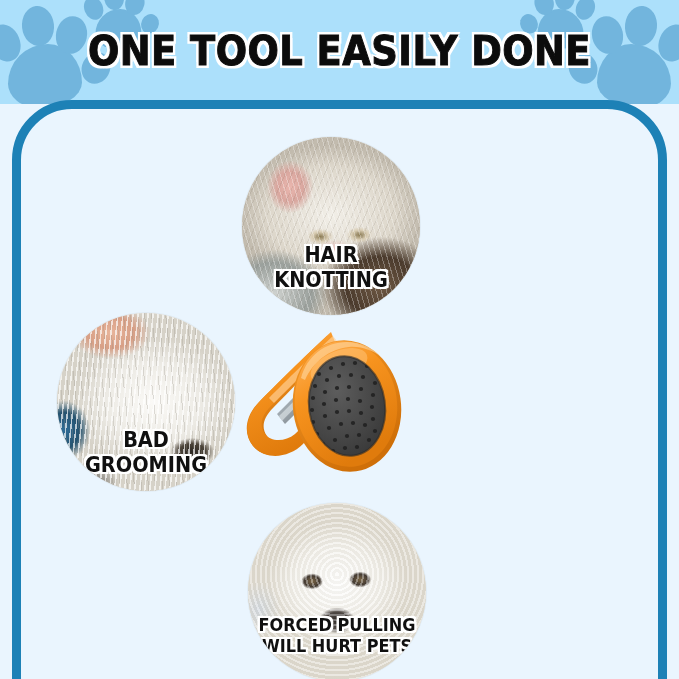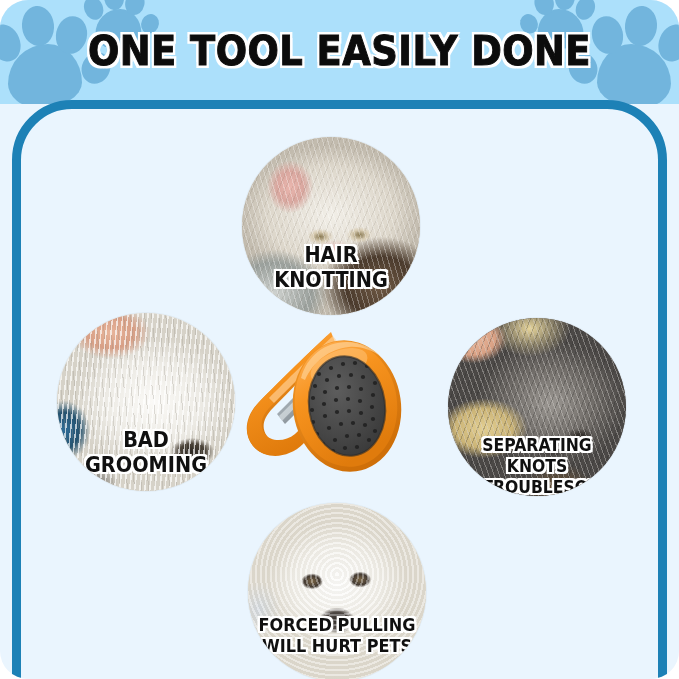--- a/index.html
+++ b/index.html
@@ -8,21 +8,20 @@
     background: #ffffff;
   }
   #poster {
     position: relative;
     width: 679px;
     height: 679px;
     overflow: hidden;
     font-family: "Liberation Sans", sans-serif;
     background: #eaf5fe;
     user-select: none;
-    border-radius: 28px;
   }
 
   
   .header-band {
     position: absolute;
     left: 0; top: 0;
     width: 679px;
     height: 104px;
     background: #ace0fb;
     overflow: hidden;
@@ -281,29 +280,20 @@
   <div class="circle" id="c-top">
     <div class="photo">
       <div class="fur-streaks"></div>
     </div>
     <div class="circle-caption">
       <span class="caption-line">HAIR</span>
       <span class="caption-line">KNOTTING</span>
     </div>
   </div>
 
-  <div class="circle" id="c-right">
-    <div class="photo">
-      <div class="fur-streaks"></div>
-    </div>
-    <div class="circle-caption">
-      <span class="caption-line">SEPARATING KNOTS</span>
-      <span class="caption-line">IS TROUBLESOME</span>
-    </div>
-  </div>
 
   <div class="circle" id="c-bottom">
     <div class="photo">
       <div class="fur-streaks"></div>
     </div>
     <div class="circle-caption">
       <span class="caption-line">FORCED PULLING</span>
       <span class="caption-line">WILL HURT PETS</span>
     </div>
   </div>

